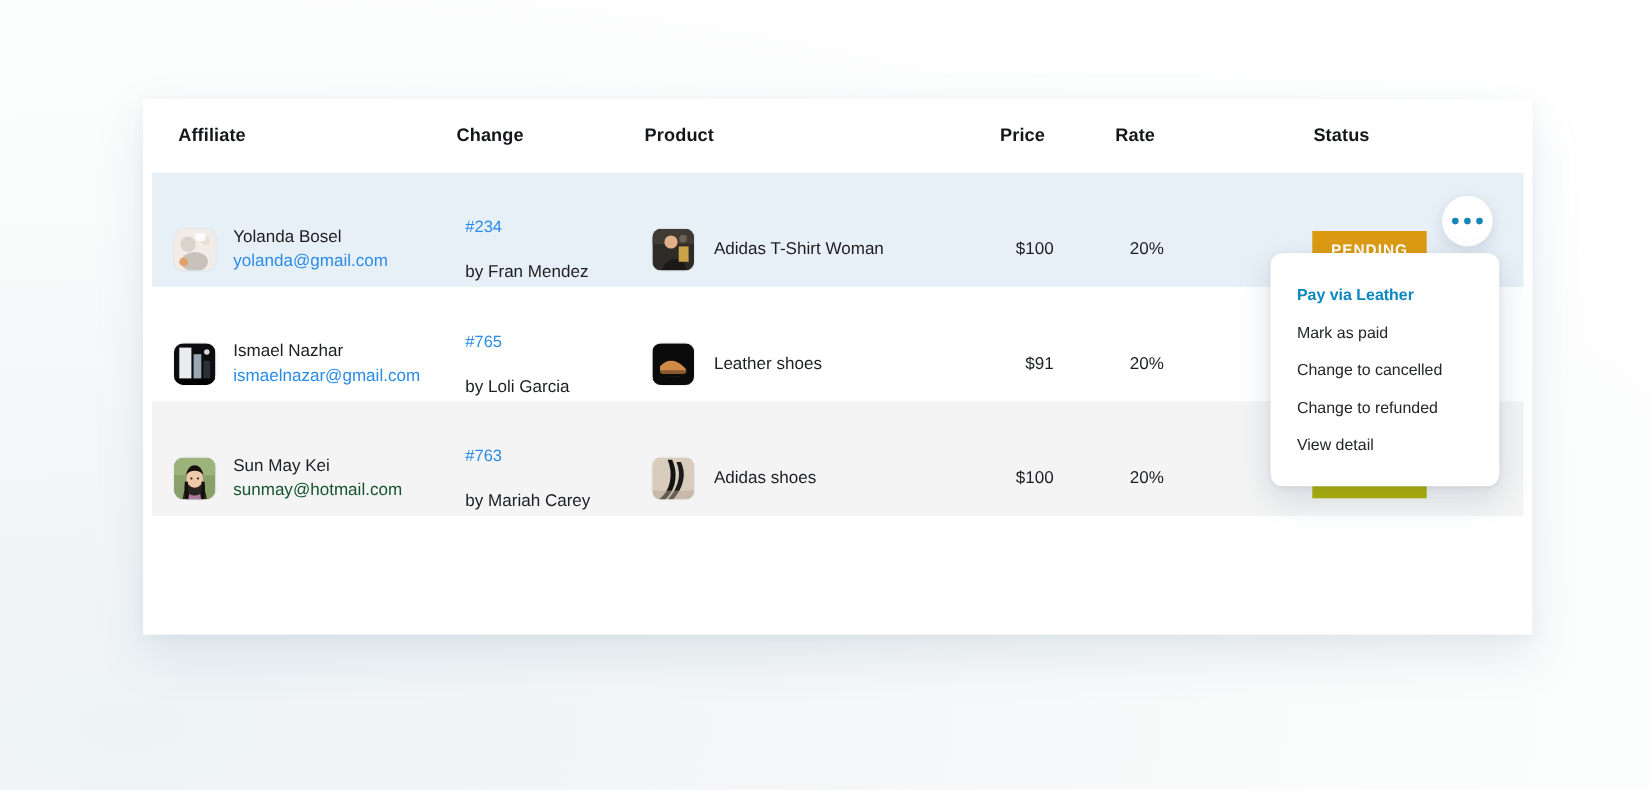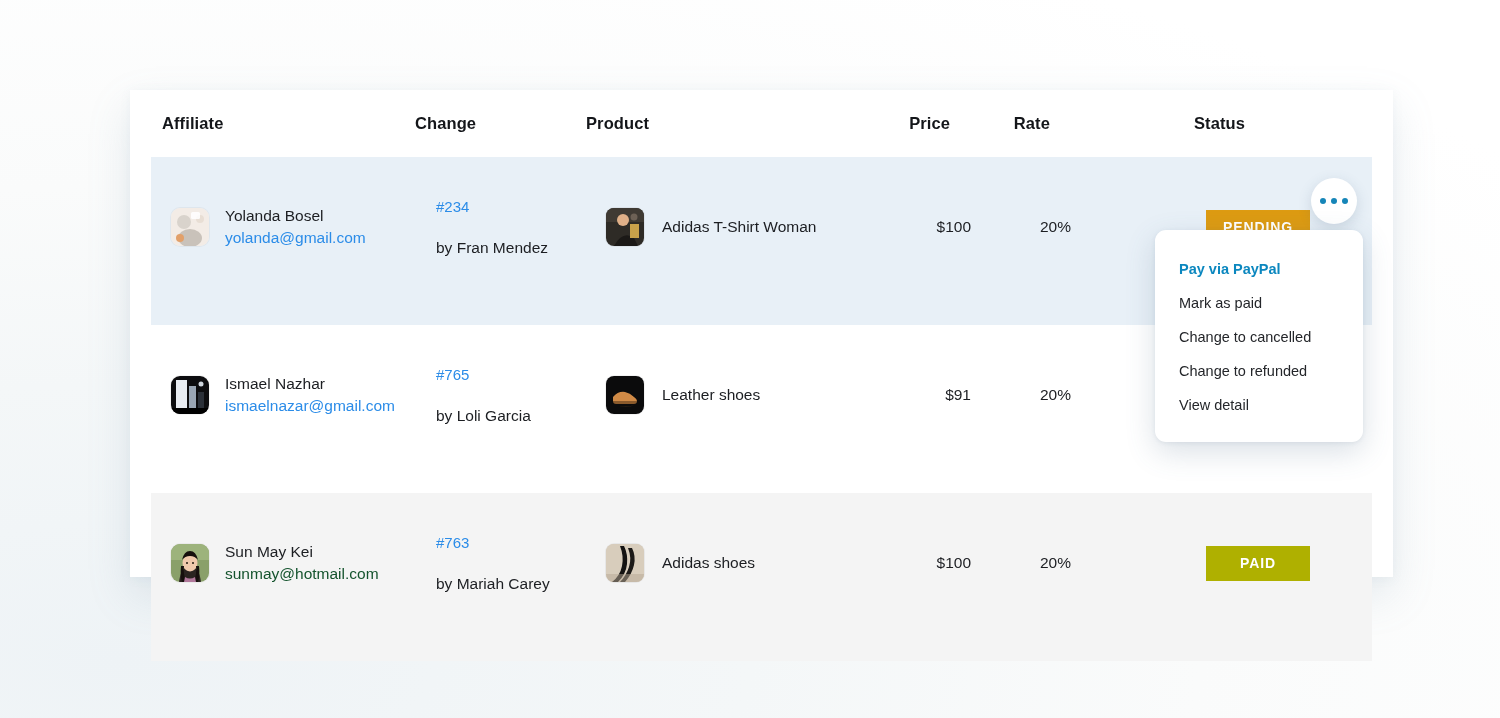--- a/index.html
+++ b/index.html
@@ -57,22 +57,22 @@
   .th-rate        { left: 800px; width: 120px; text-align: right; }
   .th-commission  { left: 890px; width: 230px; text-align: right; }
   .th-status      { left: 1064px; }
 
   
   .rows {
     position: relative;
   }
   .row {
     position: relative;
-    height: 168px;
-    margin: 0 21px;
+    height: 104px;
+    margin: 0 8px;
   }
   .row.highlight { background: #e8f0f7; }
   .row.tinted    { background: #f4f4f4; }
   .row.plain     { background: #ffffff; }
 
   .cell {
     position: absolute;
     top: 0;
     height: 140px;
     display: flex;
@@ -383,20 +383,20 @@
     </div>
   </div>
 
   <div class="kebab" style="left:1311px; top:178px;">
     <i style="background: rgb(21, 133, 184);"></i>
     <i style="background: rgb(21, 133, 184);"></i>
     <i style="background: rgb(21, 133, 184);"></i>
   </div>
 
   <div class="menu">
-    <div class="menu-item primary" style="color: rgb(11, 135, 191);">Pay via PayPal</div>
+    <div class="menu-item primary" style="color: rgb(11, 135, 191);">Pay via Leather</div>
     <div class="menu-item">Mark as paid</div>
     <div class="menu-item">Change to cancelled</div>
     <div class="menu-item">Change to refunded</div>
     <div class="menu-item">View detail</div>
   </div>
 
 </div>
 
 </body></html>

